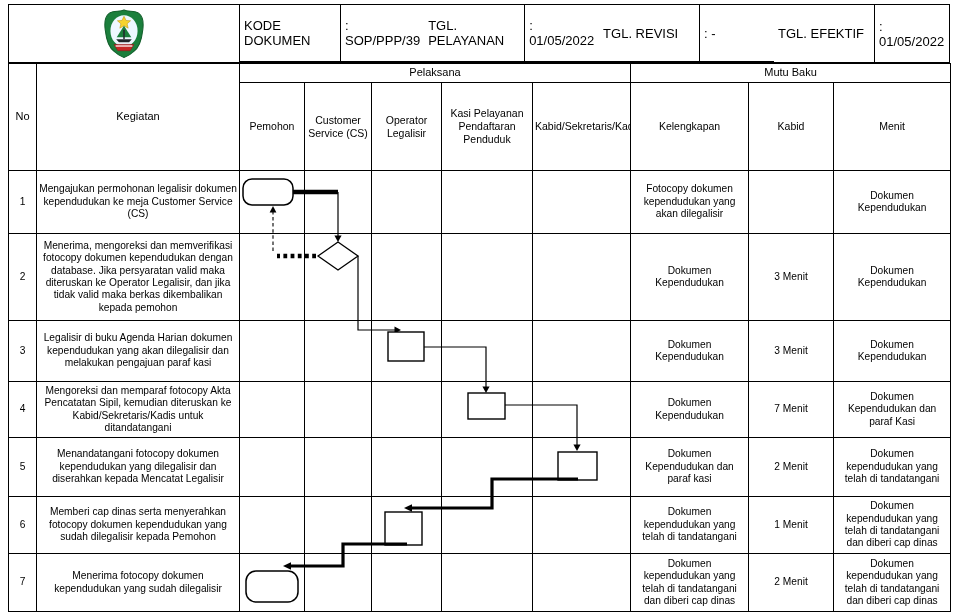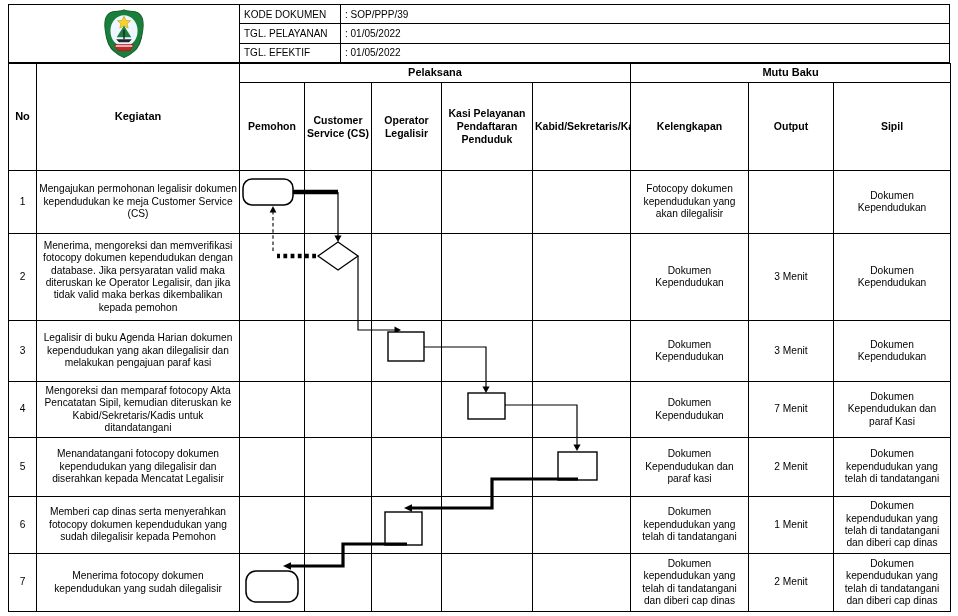--- a/index.html
+++ b/index.html
@@ -24,21 +24,21 @@
     width: 231px; flex: 0 0 231px;
     border-right: 1px solid #000;
     display: flex; align-items: center; justify-content: center;
   }
   .band-title {
     width: 484px; flex: 0 0 484px;
     border-right: 1px solid #000;
     display: flex; align-items: center; justify-content: center;
     font-weight: bold; font-size: 12.5px; text-align: center;
   }
-  .band-info { flex: 1; display: flex; flex-direction: column; font-size: 10px; }
+  .band-info { flex: 1; display: flex; flex-direction: row; font-size: 13px; }
   .info-row { flex: 1; display: flex; border-bottom: 1px solid #000; }
   .info-row:last-child { border-bottom: none; }
   .info-label { width: 101px; flex: 0 0 101px; border-right: 1px solid #000; padding: 0 4px; display: flex; align-items: center; }
   .info-value { flex: 1; padding: 0 4px; display: flex; align-items: center; }
 
   
   table.sop {
     position: absolute; left: 8px; top: 63px;
     width: 942px;
     border-collapse: collapse; table-layout: fixed;
@@ -46,21 +46,21 @@
   }
   table.sop th, table.sop td {
     border: 1px solid #000;
     font-size: 10.2px;
     line-height: 1.22;
     padding: 1px 2px;
     text-align: center;
     vertical-align: middle;
     overflow: hidden;
   }
-  table.sop th { font-weight: bold; font-size: 10.5px; }
+  table.sop th { font-weight: normal; font-size: 10.5px; }
   tr.band-row th { font-size: 11px; }
   td.kegiatan-cell { text-align: left; padding: 2px 4px 2px 5px; }
   td.lane-cell { padding: 0; }
 
   
   svg.flow {
     position: absolute; left: 0; top: 0;
     width: 958px; height: 616px;
     pointer-events: none;
   }
@@ -84,20 +84,24 @@
       </svg>
     </div>
     <div class="band-info">
       <div class="info-row">
         <div class="info-label">KODE DOKUMEN</div>
         <div class="info-value">: SOP/PPP/39</div>
       </div>
       <div class="info-row">
         <div class="info-label">TGL. PELAYANAN</div>
         <div class="info-value">: 01/05/2022</div>
+      </div>
+      <div class="info-row">
+        <div class="info-label">TGL. REVISI</div>
+        <div class="info-value">: -</div>
       </div>
       <div class="info-row">
         <div class="info-label">TGL. EFEKTIF</div>
         <div class="info-value">: 01/05/2022</div>
       </div>
     </div>
   </div>
 
   <table class="sop">
     <colgroup>
@@ -119,22 +123,22 @@
       <th colspan="5">Pelaksana</th>
       <th colspan="3">Mutu Baku</th>
     </tr>
     <tr style="height:88px">
       <th>Pemohon</th>
       <th>Customer Service (CS)</th>
       <th>Operator Legalisir</th>
       <th>Kasi Pelayanan Pendaftaran Penduduk</th>
       <th>Kabid/Sekretaris/Kadis</th>
       <th>Kelengkapan</th>
-      <th>Output</th>
-      <th>Sipil</th>
+      <th>Kabid</th>
+      <th>Menit</th>
     </tr>
 
     <tr style="height:63px">
       <td>1</td>
       <td class="kegiatan-cell">Mengajukan permohonan legalisir dokumen kependudukan ke meja Customer Service (CS)</td>
       <td class="lane-cell"></td>
           <td class="lane-cell"></td>
           <td class="lane-cell"></td>
           <td class="lane-cell"></td>
           <td class="lane-cell"></td>

